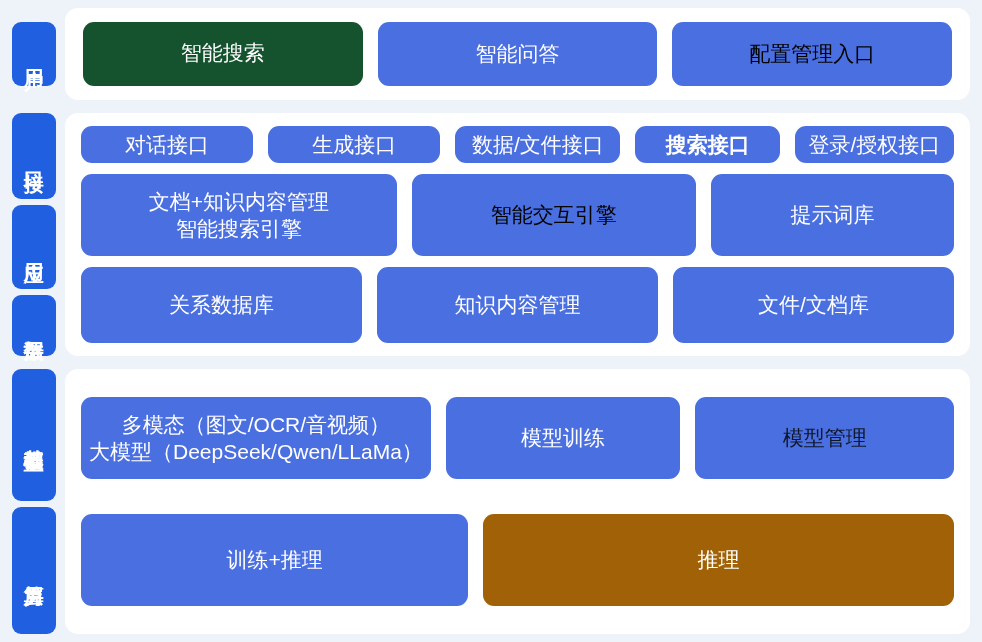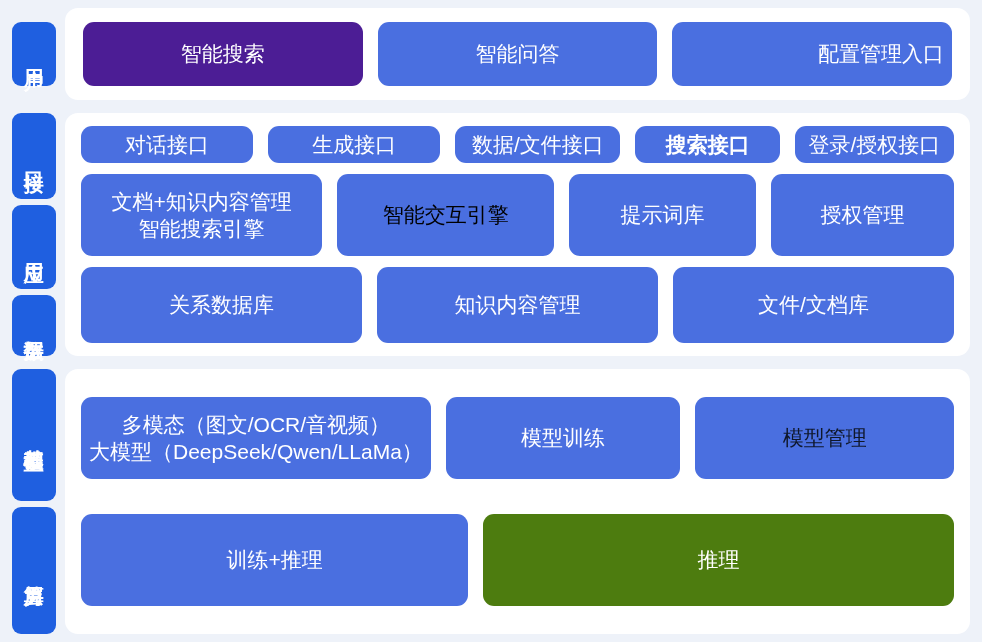--- a/index.html
+++ b/index.html
@@ -136,27 +136,27 @@
 <body style="background: rgb(238, 242, 249);">
 
 <div class="diagram">
 
   <div class="section" id="section-user">
     <div class="section-tabs">
       <div class="tab" style="background: rgb(31, 95, 224); color: rgb(255, 255, 255);">用户</div>
     </div>
     <div class="panel" style="background: rgb(255, 255, 255);">
       <div class="row row-1">
-        <div class="box" style="background: #4c1d95; color: rgb(255, 255, 255);">
+        <div class="box" style="background: #14532d; color: rgb(255, 255, 255); font-family: Liberation Serif, serif;">
           <span class="line">智能搜索</span>
         </div>
         <div class="box" style="background: rgb(74, 111, 224); color: rgb(255, 255, 255);">
           <span class="line">智能问答</span>
         </div>
-        <div class="box" style="background: rgb(74, 111, 224); color: #ffffff; justify-content: flex-end;">
+        <div class="box" style="background: rgb(74, 111, 224); color: #000000;">
           <span class="line">配置管理入口</span>
         </div>
       </div>
     </div>
   </div>
 
   <div class="section" id="section-interface">
     <div class="section-tabs">
       <div class="tab tab-interface" style="background: rgb(31, 95, 224); color: rgb(255, 255, 255);">接口</div>
       <div class="tab tab-application" style="background: rgb(31, 95, 224); color: rgb(255, 255, 255);">应用</div>
@@ -188,23 +188,20 @@
             <span class="line">文档+知识内容管理</span>
             <span class="line">智能搜索引擎</span>
           </span>
         </div>
         <div class="box" style="background: rgb(74, 111, 224); color: #000000;">
           <span class="line">智能交互引擎</span>
         </div>
         <div class="box" style="background: rgb(74, 111, 224); color: rgb(255, 255, 255);">
           <span class="line">提示词库</span>
         </div>
-        <div class="box" style="background: rgb(74, 111, 224); color: rgb(255, 255, 255);">
-          <span class="line">授权管理</span>
-        </div>
       </div>
 
       <div class="row row-3">
         <div class="box" style="background: rgb(74, 111, 224); color: rgb(255, 255, 255);">
           <span class="line">关系数据库</span>
         </div>
         <div class="box" style="background: rgb(74, 111, 224); color: rgb(255, 255, 255);">
           <span class="line">知识内容管理</span>
         </div>
         <div class="box" style="background: rgb(74, 111, 224); color: rgb(255, 255, 255);">
@@ -234,21 +231,21 @@
         </div>
         <div class="box" style="background: rgb(74, 111, 224); color: #0f172a; text-align: right;">
           <span class="line">模型管理</span>
         </div>
       </div>
 
       <div class="row row-2">
         <div class="box" style="background: rgb(74, 111, 224); color: rgb(255, 255, 255);">
           <span class="line">训练+推理</span>
         </div>
-        <div class="box" style="background: #4d7c0f; color: rgb(255, 255, 255);">
+        <div class="box" style="background: #a16207; color: rgb(255, 255, 255);">
           <span class="line">推理</span>
         </div>
       </div>
 
     </div>
   </div>
 
 </div>
 
 </body></html>

